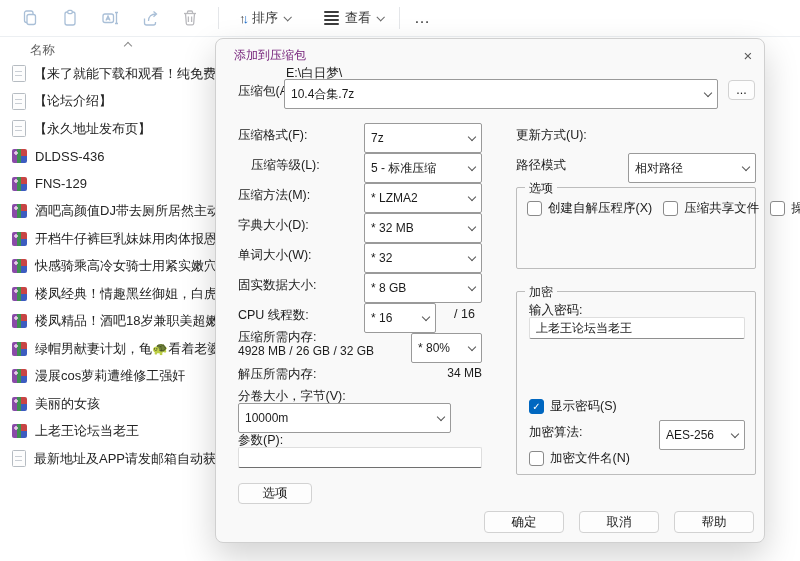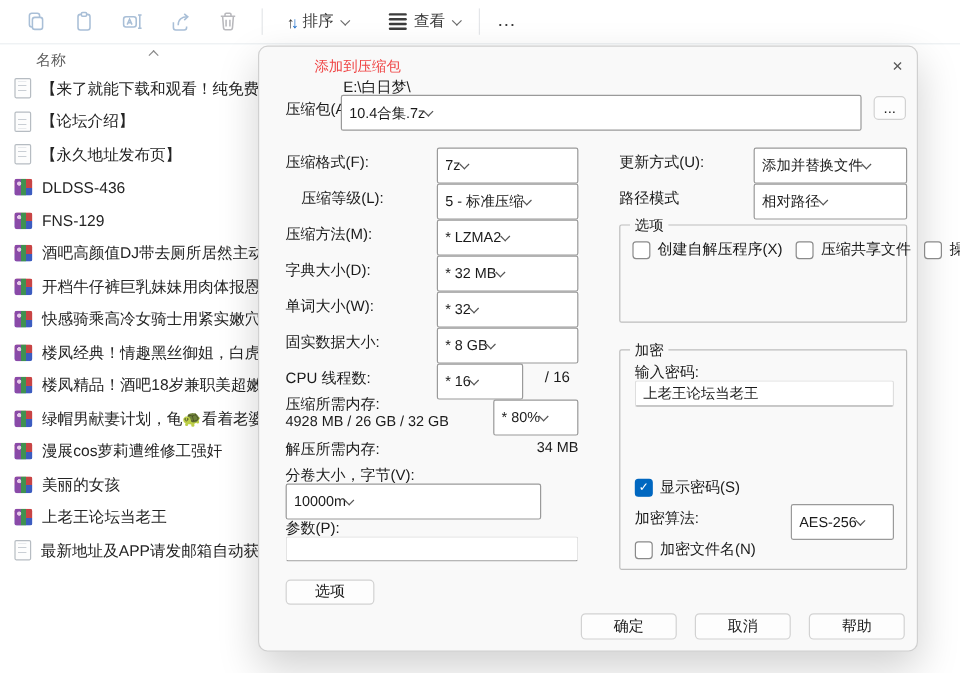--- a/index.html
+++ b/index.html
@@ -37,26 +37,26 @@
     background-size:7px 11px;background-repeat:no-repeat;background-position:2px 2px;}
   .icon-rar{width:15px;height:14px;border-radius:2px;
     background:
       radial-gradient(circle at 4px 4px,#e5c8e8 0 1.5px,transparent 2px),
       linear-gradient(to right,#8a4aa8 0 34%,#3f9150 34% 62%,transparent 62%),
       linear-gradient(to bottom,#c84444 0 52%,#3c5cc0 52% 100%);}
 
   
   .dialog{left:215px;top:38px;width:550px;height:505px;background:#f9f9f9;border:1px solid #d0d0d0;
     border-radius:8px;box-shadow:0 14px 34px rgba(0,0,0,0.18);}
-  .dlg-title{left:18px;top:8px;font-size:12px;color:#ef4444;margin-left:28px;}
+  .dlg-title{left:18px;top:8px;font-size:12px;color:#701a75;}
   .dlg-close{left:521px;top:5px;width:22px;height:22px;display:flex;align-items:center;justify-content:center;
     font-size:15px;color:#5a5a5a;border-radius:4px;}
   .lbl{font-size:12.5px;color:#1b1b1b;white-space:nowrap;}
   .combo{background:#fff;border:1px solid #9a9a9a;border-radius:2px;height:21px;display:flex;align-items:center;
-    justify-content:flex-start;padding:14px 6px;font-size:12px;color:#1b1b1b;}
+    justify-content:space-between;padding:14px 6px;font-size:12px;color:#1b1b1b;}
   .combo .chev2{width:5px;height:5px;border-right:1.2px solid #555;border-bottom:1.2px solid #555;transform:rotate(45deg);margin-top:-2px;flex:0 0 auto;}
   .combo .cval{overflow:hidden;white-space:nowrap;}
   .tinput{background:#fff;border:1px solid #dedede;border-bottom:1px solid #8f8f8f;border-radius:2px;height:21px;
     font-size:12px;color:#1b1b1b;display:flex;align-items:center;padding:0 6px;}
   .btn{background:#fdfdfd;border:1px solid #d2d2d2;border-radius:4px;display:flex;align-items:center;justify-content:center;
     font-size:12.5px;color:#1b1b1b;}
   .groupbox{border:1px solid #bdbdbd;border-radius:2px;}
   .legend{position:absolute;top:-8px;left:8px;background:#f9f9f9;padding:0 4px;font-size:12px;color:#1b1b1b;}
   .cbrow{display:flex;align-items:center;gap:6px;}
   .cb{width:13px;height:13px;background:#fff;border:1px solid #8a8a8a;border-radius:3px;flex:0 0 auto;
@@ -262,24 +262,20 @@
   </div>
 
   <div class="abs lbl" style="left:22px;top:393px;">参数(P):</div>
   <div class="abs tinput" style="left:22px;top:408px;width:244px;border-bottom-color:#6f6f6f;">
     <span></span>
   </div>
 
   <div class="abs btn" style="left:22px;top:444px;width:74px;height:21px;">选项</div>
 
   <div class="abs lbl" style="left:300px;top:88px;">更新方式(U):</div>
-  <div class="abs combo" style="left:412px;top:84px;width:128px;">
-    <span class="cval">添加并替换文件</span>
-      <span class="chev2"></span>
-  </div>
 
   <div class="abs lbl" style="left:300px;top:118px;">路径模式</div>
   <div class="abs combo" style="left:412px;top:114px;width:128px;">
     <span class="cval">相对路径</span>
       <span class="chev2"></span>
   </div>
 
   <div class="abs groupbox" style="left:300px;top:148px;width:240px;height:82px;">
     <span class="legend">选项</span>
     <div class="abs" style="left:10px;top:12px;display:flex;flex-direction:row;gap:11px;">

